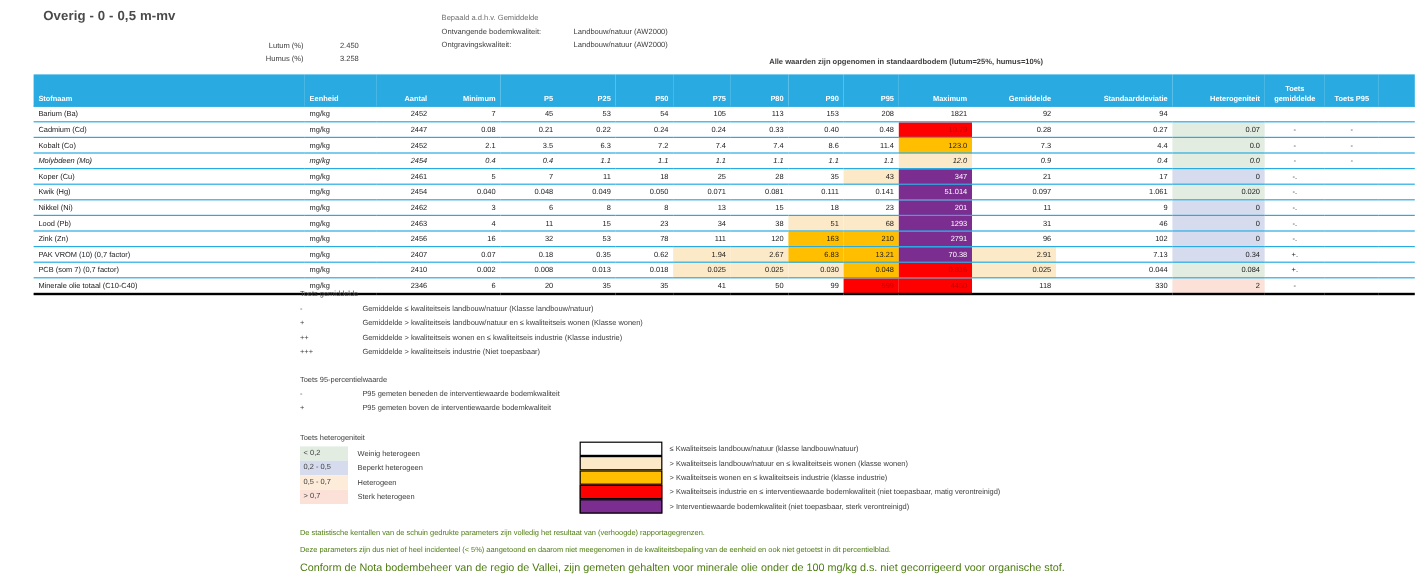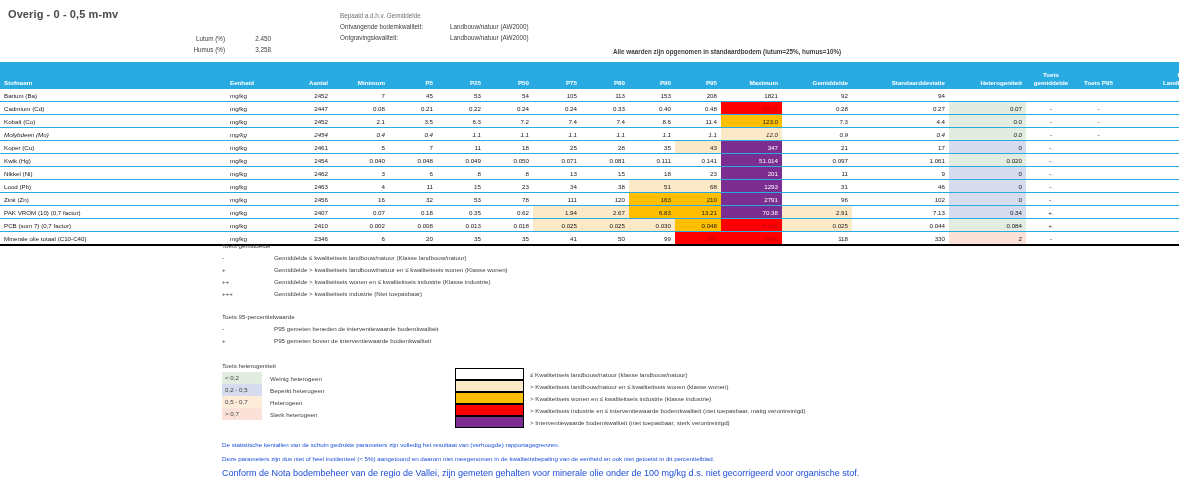--- a/index.html
+++ b/index.html
@@ -1,21 +1,21 @@
 <!DOCTYPE html>
 <html><head>
 <meta charset="utf-8">
 <style>
   html,body{margin:0;padding:0;}
   body{
     width:1179px;height:489px;background:#ffffff;
     font-family:"Liberation Sans", sans-serif;
     color:#1a1a1a;overflow:hidden;position:relative;
   }
-  .page{position:relative;width:1038px;height:489px;}
+  .page{position:relative;width:1038px;height:489px;margin-left:28px;}
 
   
   .title{
     position:absolute;left:8px;top:8px;
     font-size:11px;font-weight:bold;color:#4a4a4a;letter-spacing:.1px;
   }
   .hdr-right{position:absolute;left:340px;top:8px;}
   .hdr-right .h1{font-size:8.5px;font-weight:bold;color:#3d3d3d;}
   .hdr-right .h2{font-size:6.3px;color:#6e6e6e;margin-top:4px;}
   .kv{display:flex;font-size:6.3px;color:#3d3d3d;margin-top:4px;}
@@ -71,21 +71,21 @@
   .het-title{margin-bottom:3px;}
   .het-row{display:flex;align-items:center;height:12px;}
   .het-row .sw{width:40px;height:12px;font-size:6.2px;padding-left:3px;box-sizing:border-box;line-height:12px;}
   .het-row .lb{padding-left:8px;}
 
   .cls-box{position:absolute;left:455px;top:368px;font-size:6.2px;color:#3d3d3d;}
   .cls-row{display:flex;align-items:center;height:12px;}
   .cls-row .sw{width:69px;height:12px;border:1px solid #000;box-sizing:border-box;}
   .cls-row .lb{padding-left:6px;white-space:nowrap;}
 
-  .footnotes{position:absolute;left:222px;top:441px;color:#1d4ed8;}
+  .footnotes{position:absolute;left:222px;top:441px;color:#4d7c0f;}
   .fn1{font-size:6.2px;margin-bottom:7px;}
   .fn2{font-size:6.2px;margin-bottom:6px;}
   .fn3{font-size:9px;}
 </style>
 </head>
 <body>
 
 <div class="page">
 
   <div class="title">Overig - 0 - 0,5 m-mv</div>

